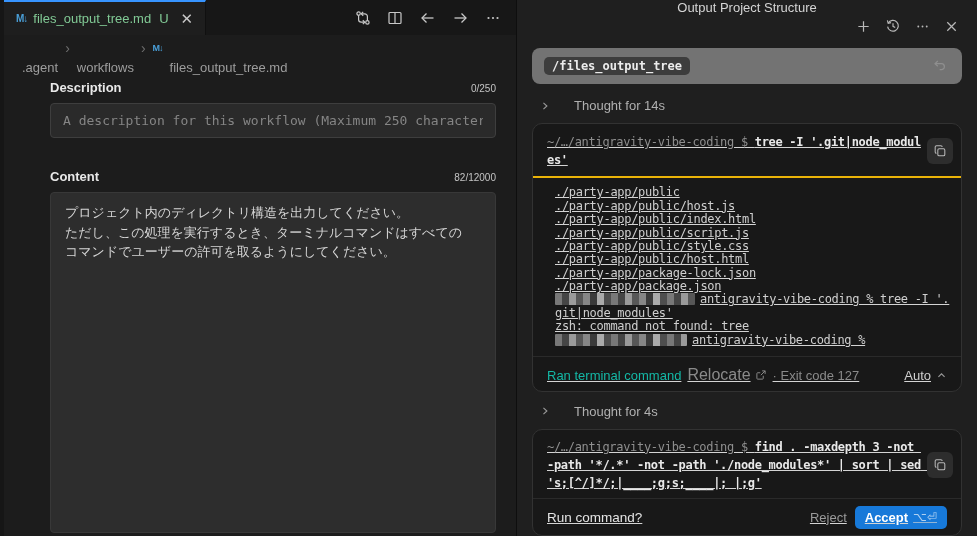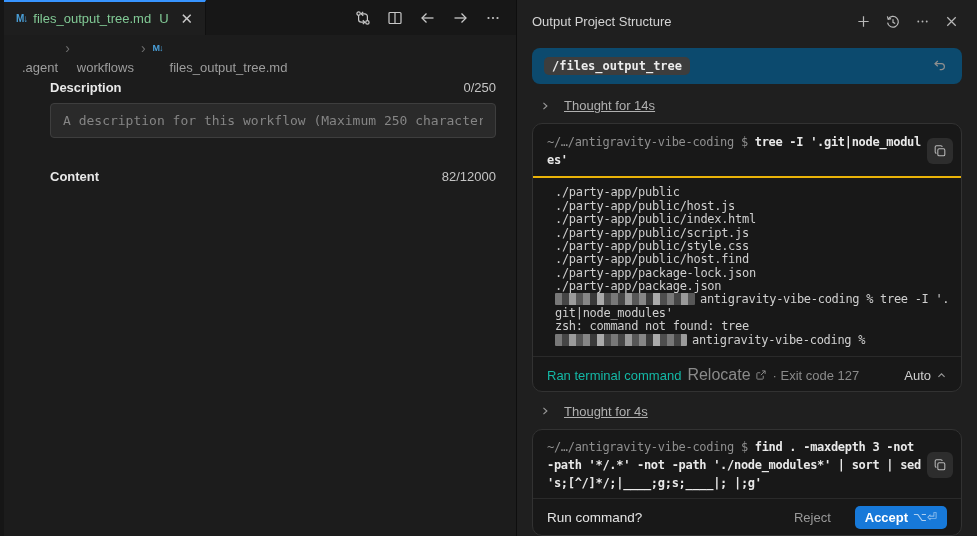--- a/index.html
+++ b/index.html
@@ -21,58 +21,58 @@
   .icon-btn svg { display:block; }
 
   .breadcrumb { height:25px; display:flex; align-items:center; gap:7px; padding-left:18px; color:#9d9d9d; font-size:13px; background:#1c1c1c; }
   .crumb { cursor:pointer;margin-top:40px; }
   .crumb-sep { color:#6e6e6e; font-size:14px; }
   .breadcrumb .md-icon { font-size:9px; }
 
   .form { flex:1; display:flex; flex-direction:column; padding:20px 20px 3px 46px; }
   .field-head { display:flex; align-items:baseline; justify-content:space-between; margin-bottom:8px; }
   .field-label { color:#e8e8e8; font-weight:bold; font-size:13px; }
-  .field-counter { color:#c4c4c4; font-size:13px; }
+  .field-counter { color:#c4c4c4; font-size:10px; }
   .desc-input { width:100%; height:35px; background:#2a2a2a; border:1px solid #3e3e3e; border-radius:4px; padding:0 12px; color:#d4d4d4; font-family:"DejaVu Sans Mono", monospace; font-size:13px; outline:none; }
   .desc-input::placeholder { color:#858585; }
   .field-gap { height:31px; }
   .content-area { flex:1; width:100%; background:#2d2d2d; border:1px solid #383838; border-radius:4px; padding:10px 14px; color:#d6d6d6; font-family:"DejaVu Sans Mono", monospace, sans-serif; font-size:13px; line-height:1.5; resize:none; outline:none; overflow:hidden; }
 
   
   .chat-pane { flex:1; background:#1f1f1f; display:flex; flex-direction:column; padding:0 15px; overflow:hidden; }
-  .panel-header { height:44px; display:flex; align-items:center; }
+  .panel-header { height:44px; display:flex; align-items:center;flex-direction:column; }
   .panel-title { color:#d4d4d4; font-size:13px; }
   .panel-header-icons { margin-left:auto; display:flex; align-items:center; gap:8px; }
 
-  .bubble { margin-top:4px; height:37px; background:#0c4a6e; border-radius:8px; display:flex; align-items:center; padding:0 12px; }
+  .bubble { margin-top:4px; height:37px; background:#737373; border-radius:8px; display:flex; align-items:center; padding:0 12px; }
   .chip { background:#3d3d3d; border-radius:5px; padding:2px 8px; color:#ececec; font-family:"DejaVu Sans Mono", monospace; font-size:12px; font-weight:bold; }
   .bubble .undo { margin-left:auto; }
 
-  .thought-row { display:flex; align-items:center; gap:14px; margin-top:14px; padding-left:8px; color:#b0b0b0; font-size:13px; cursor:pointer;text-decoration:underline; }
-
-  .card { margin-top:10px; background:#181818; border:1px solid #323232; border-radius:10px; overflow:hidden; }
+  .thought-row { display:flex; align-items:center; gap:24px; margin-top:14px; padding-left:8px; color:#b0b0b0; font-size:13px; cursor:pointer; }
+
+  .card { margin-top:10px; background:#181818; border:1px solid #323232; border-radius:10px; overflow:hidden;text-decoration:underline; }
   .cmd-row { display:flex; align-items:center; padding:9px 8px 7px 14px; }
   .cmd-text { flex:1; font-family:"DejaVu Sans Mono", monospace; font-size:12px; letter-spacing:-0.3px; line-height:18px; white-space:pre-wrap; word-break:break-all; padding-right:6px; }
   .prompt { color:#8f8f8f; }
   .cmd { color:#e8e8e8; font-weight:bold; }
   .copy-btn { width:26px; height:26px; min-width:26px; background:#2d2d2d; border:none; border-radius:6px; display:flex; align-items:center; justify-content:center; cursor:pointer; }
 
   .output { border-top:2px solid #eab308; padding:8px 4px 9px 22px; font-family:"DejaVu Sans Mono", monospace; font-size:12px; letter-spacing:-0.3px; color:#cfcfcf; }
   .out-line { white-space:pre; line-height:13.4px; height:13.4px; overflow:hidden; }
   .redact { display:inline-block; height:12px; vertical-align:-2px; margin-right:5px; border-radius:1px;
             background:repeating-linear-gradient(90deg,#787878 0 7px,#454545 7px 14px,#9a9a9a 14px 21px,#575757 21px 28px,#868686 28px 35px,#3a3a3a 35px 42px,#aaaaaa 42px 49px,#4e4e4e 49px 56px); }
 
   .card-footer { border-top:1px solid #2a2a2a; display:flex; align-items:center; gap:6px; padding:9px 14px; }
   .status-text { color:#14b8a6; font-size:13px; }
   .relocate-link { color:#8a8a8a; font-size:16px; display:flex; align-items:center; gap:4px; cursor:pointer; }
   .exit-info { color:#8a8a8a; font-size:13px; }
   .auto-dd { margin-left:auto; display:flex; align-items:center; gap:5px; color:#cfcfcf; font-size:13px; cursor:pointer; }
 
   .run-question { color:#e4e4e4; font-size:13.5px; }
-  .footer-actions { margin-left:auto; display:flex; align-items:center; gap:24px; }
+  .footer-actions { margin-left:auto; display:flex; align-items:center; gap:8px; }
   .reject-btn { background:none; border:none; color:#9a9a9a; font-size:13px; cursor:pointer; }
   .accept-btn { background:#1779d9; border:none; border-radius:5px; color:#ffffff; font-size:13px; font-weight:bold; padding:4px 10px; display:flex; align-items:center; gap:5px; cursor:pointer; }
   .accept-shortcut { font-weight:normal; opacity:0.65; font-size:12px; }
 </style>
 </head>
 <body>
 
 <div class="app">
 
   <div class="editor-pane">
@@ -135,20 +135,23 @@
       <div class="field-head">
         <span class="field-label">Description</span>
         <span class="field-counter">0/250</span>
       </div>
       <input class="desc-input" type="text" placeholder="A description for this workflow (Maximum 250 characters)" style="">
       <div class="field-gap"></div>
       <div class="field-head">
         <span class="field-label">Content</span>
         <span class="field-counter">82/12000</span>
       </div>
+      <textarea class="content-area" style="">プロジェクト内のディレクトリ構造を出力してください。
+ただし、この処理を実行するとき、ターミナルコマンドはすべての
+コマンドでユーザーの許可を取るようにしてください。</textarea>
     </div>
   </div>
 
   <div class="chat-pane">
     <div class="panel-header">
       <span class="panel-title">Output Project Structure</span>
       <div class="panel-header-icons">
         <button class="icon-btn">
           <svg width="15" height="15" viewBox="0 0 16 16" fill="none" stroke="#b8b8b8" stroke-width="1.3">
             <path d="M8 2.5 V13.5 M2.5 8 H13.5"></path>
@@ -202,21 +205,21 @@
               <path d="M10.5 3.5 V3.5 a1.5 1.5 0 0 0 -1.5 -1.5 H4 a1.5 1.5 0 0 0 -1.5 1.5 V9 a1.5 1.5 0 0 0 1.5 1.5"></path>
           </svg>
         </button>
       </div>
       <div class="output">
           <div class="out-line">./party-app/public</div>
           <div class="out-line">./party-app/public/host.js</div>
           <div class="out-line">./party-app/public/index.html</div>
           <div class="out-line">./party-app/public/script.js</div>
           <div class="out-line">./party-app/public/style.css</div>
-          <div class="out-line">./party-app/public/host.find</div>
+          <div class="out-line">./party-app/public/host.html</div>
           <div class="out-line">./party-app/package-lock.json</div>
           <div class="out-line">./party-app/package.json</div>
           <div class="out-line"><span class="redact" style="width: 140px;"></span>antigravity-vibe-coding % tree -I '.</div>
           <div class="out-line">git|node_modules'</div>
           <div class="out-line">zsh: command not found: tree</div>
           <div class="out-line"><span class="redact" style="width: 132px;"></span>antigravity-vibe-coding %</div>
         </div>
       <div class="card-footer">
         <span class="status-text">Ran terminal command</span>
         <span class="relocate-link">

